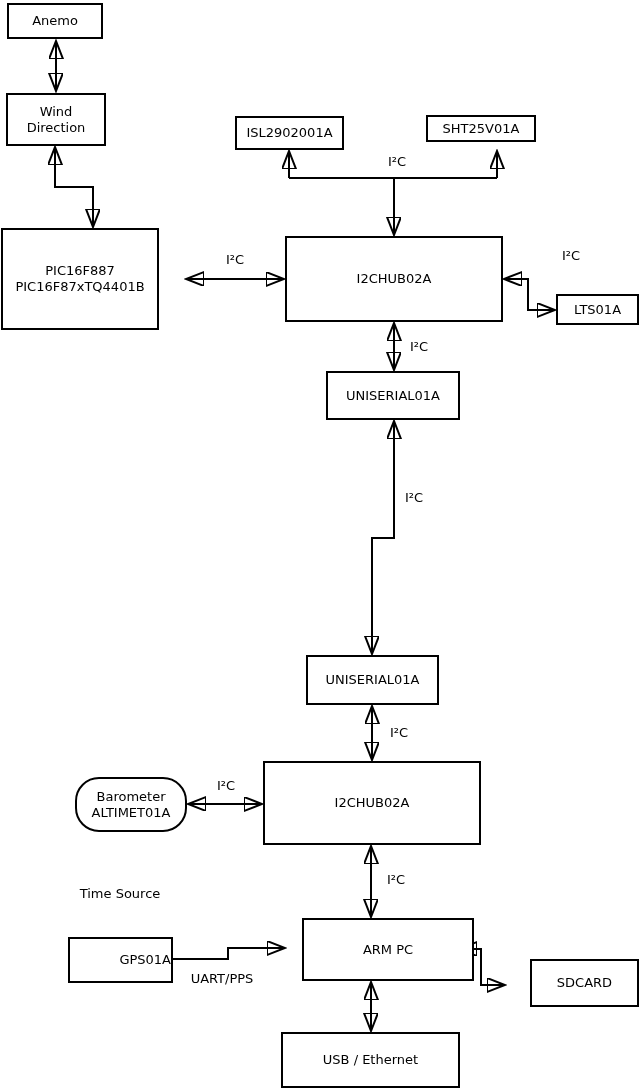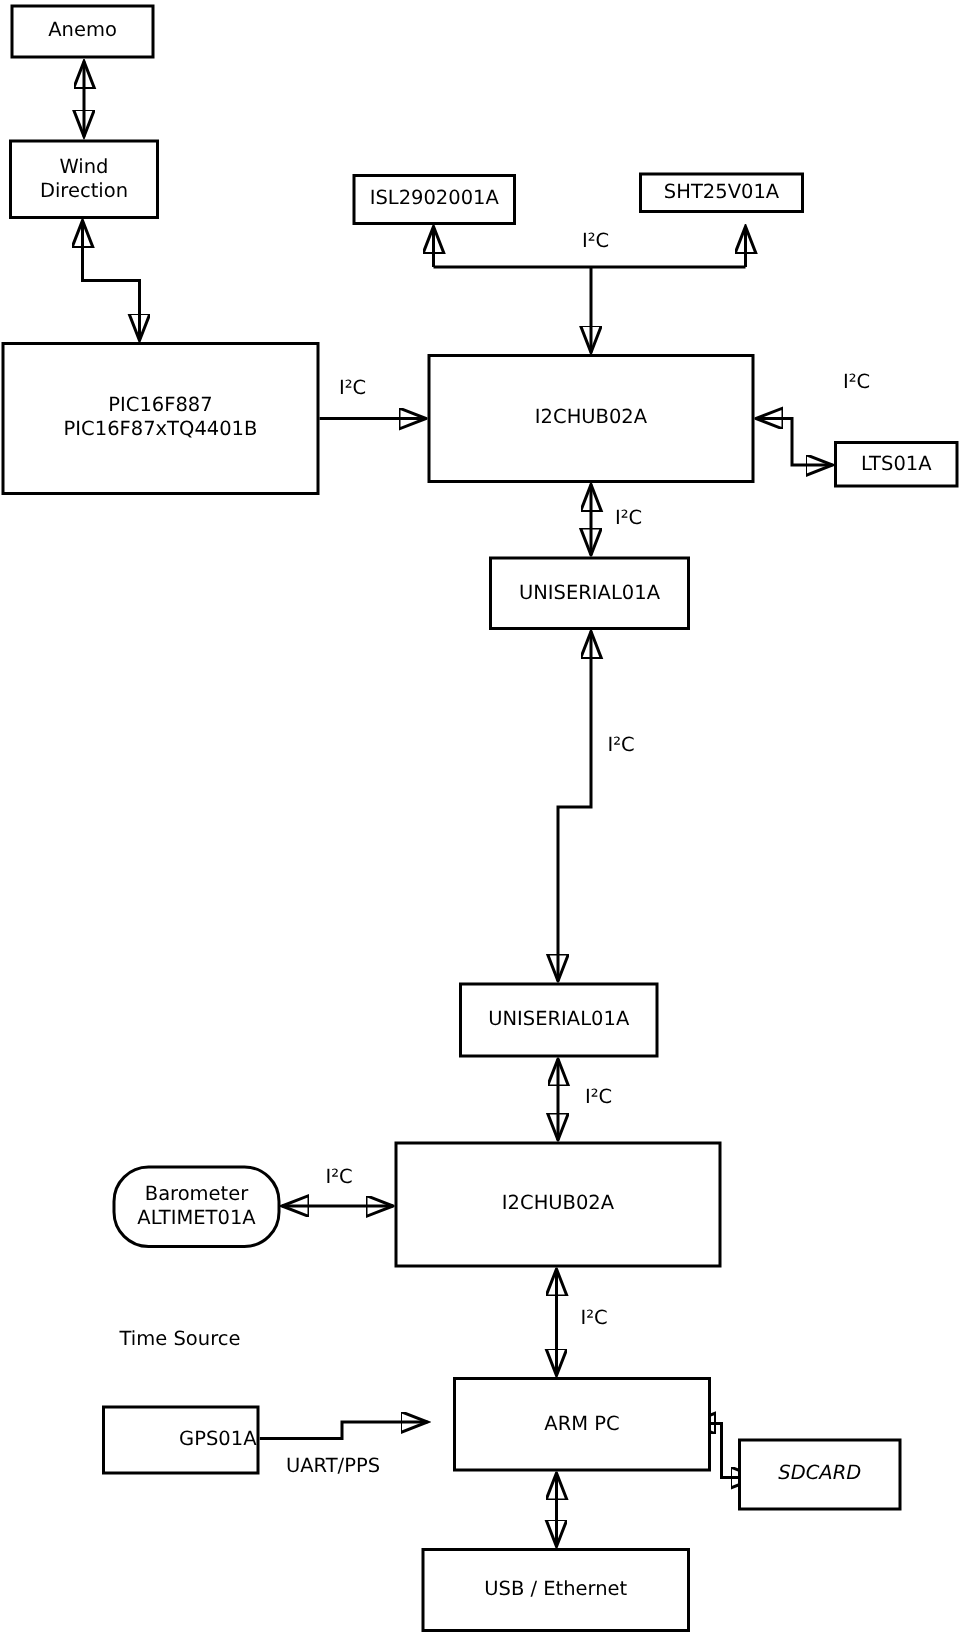--- a/index.html
+++ b/index.html
@@ -45,32 +45,32 @@
   .elabel {
     position: absolute;
     font-size: 13px;
     line-height: 1;
     white-space: nowrap;
     transform: translate(-50%, -50%);
   }
   
   #anemo        { left:   7px; top:    3px; width:  96px; height:  36px; }
   #wind         { left:   6px; top:   93px; width: 100px; height:  53px; }
-  #pic          { left:   1px; top:  228px; width: 212px; height: 102px; }
+  #pic          { left:   1px; top:  228px; width: 158px; height: 102px; }
   #isl          { left: 235px; top:  116px; width: 109px; height:  34px; align-items: center; }
   #sht          { left: 426px; top:  115px; width: 110px; height:  27px; }
   #hub1         { left: 285px; top:  236px; width: 218px; height:  86px; }
   #lts          { left: 556px; top:  294px; width:  83px; height:  31px; text-align: right; }
   #uni1         { left: 326px; top:  371px; width: 134px; height:  49px; }
   #uni2         { left: 306px; top:  655px; width: 133px; height:  50px; }
   #baro         { left:  75px; top:  777px; width: 112px; height:  55px; border-radius: 24px; }
   #hub2         { left: 263px; top:  761px; width: 218px; height:  84px; }
   #armpc        { left: 302px; top:  918px; width: 172px; height:  63px; }
   #gps          { left:  68px; top:  937px; width: 105px; height:  46px; align-items: flex-end; }
-  #sdcard       { left: 492px; top:  959px; width: 109px; height:  48px; font-style: italic; }
+  #sdcard       { left: 530px; top:  959px; width: 109px; height:  48px; }
   #usb          { left: 281px; top: 1032px; width: 179px; height:  56px; }
   
   #lbl-bus      { left: 397px; top: 161px; }
   #lbl-pic-hub  { left: 235px; top: 259px; }
   #lbl-hub-lts  { left: 571px; top: 255px; }
   #lbl-hub-uni  { left: 419px; top: 346px; }
   #lbl-unilink  { left: 414px; top: 497px; }
   #lbl-uni-hub2 { left: 399px; top: 732px; }
   #lbl-baro-hub { left: 226px; top: 785px; }
   #lbl-hub2-arm { left: 396px; top: 879px; }

